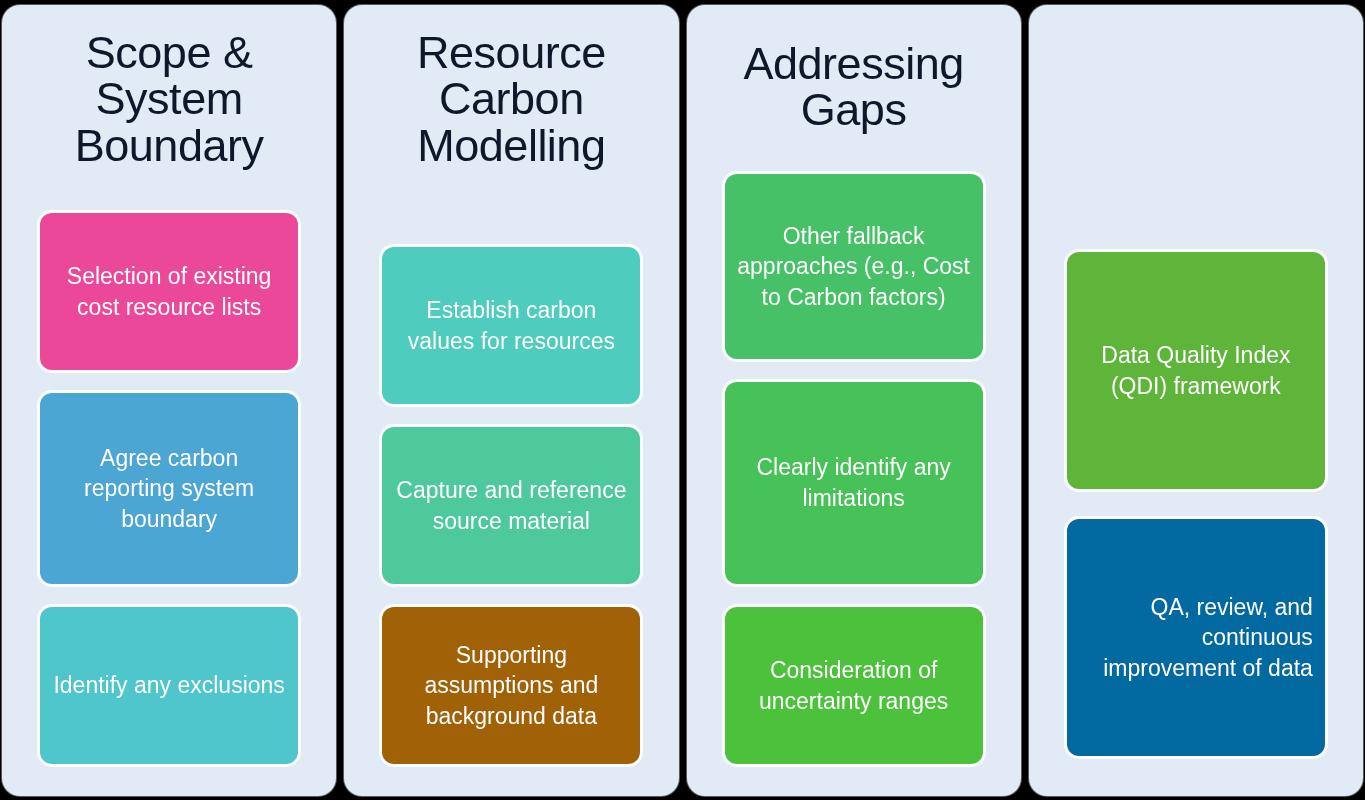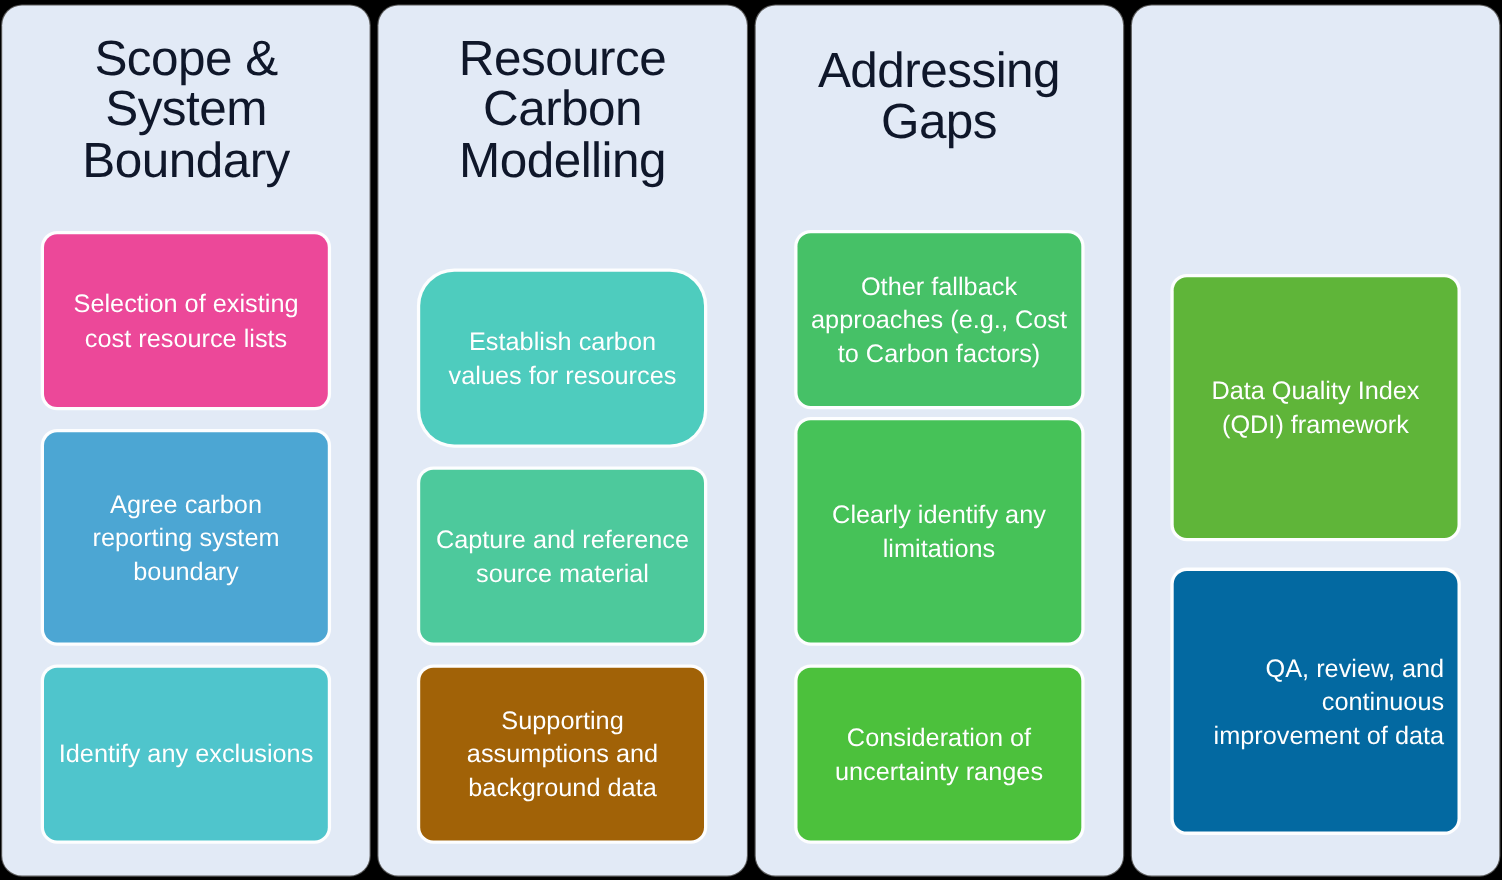--- a/index.html
+++ b/index.html
@@ -84,21 +84,21 @@
   
   .col2 .cards { margin-bottom: 16px; }
   .col2 .card { width: 258px; margin: 0 auto; }
   .col2 .card-0 { height: 157px; background:#4ECCBE; margin-bottom: 23px; }
   .col2 .card-1 { height: 157px; background:#4DC99C; margin-bottom: 23px; }
   .col2 .card-2 { height: 157px; background:#4CC283; }
 
   
   .col3 .cards { margin-bottom: 16px; }
   .col3 .card { width: 258px; margin: 0 auto; }
-  .col3 .card-0 { height: 157px; background:#46C167; margin-bottom: 13px; }
+  .col3 .card-0 { height: 185px; background:#46C167; margin-bottom: 23px; }
   .col3 .card-1 { height: 202px; background:#46C258; margin-bottom: 23px; }
   .col3 .card-2 { height: 157px; background:#4CC13C; }
 
   
   .col4 .cards { margin-bottom: 24px; }
   .col4 .card { width: 258px; margin: 0 auto; }
   .col4 .card-0 { height: 237px; background:#5FB539; margin-bottom: 30px; }
   .col4 .card-1 { height: 237px; background:#70B33F; }
 
   .col3 .column-title { margin-top: 22px; }
@@ -114,21 +114,21 @@
     <div class="cards">
       <div class="card card-0" style="background: #ec4899;">Selection of existing cost resource lists</div>
       <div class="card card-1" style="background: rgb(76, 166, 211);">Agree carbon reporting system boundary</div>
       <div class="card card-2" style="background: rgb(79, 197, 204);">Identify any exclusions</div>
     </div>
   </div>
 
   <div class="column col2">
     <div class="column-title">Resource Carbon Modelling</div>
     <div class="cards">
-      <div class="card card-0" style="background: rgb(78, 204, 190); border-radius: 31px;">Establish carbon values for resources</div>
+      <div class="card card-0" style="background: rgb(78, 204, 190);">Establish carbon values for resources</div>
       <div class="card card-1" style="background: rgb(77, 201, 156);">Capture and reference source material</div>
       <div class="card card-2" style="background: #a16207;">Supporting assumptions and background data</div>
     </div>
   </div>
 
   <div class="column col3">
     <div class="column-title">Addressing Gaps</div>
     <div class="cards">
       <div class="card card-0" style="background: rgb(70, 193, 103);">Other fallback approaches (e.g., Cost to Carbon factors)</div>
       <div class="card card-1" style="background: rgb(70, 194, 88);">Clearly identify any limitations</div>

